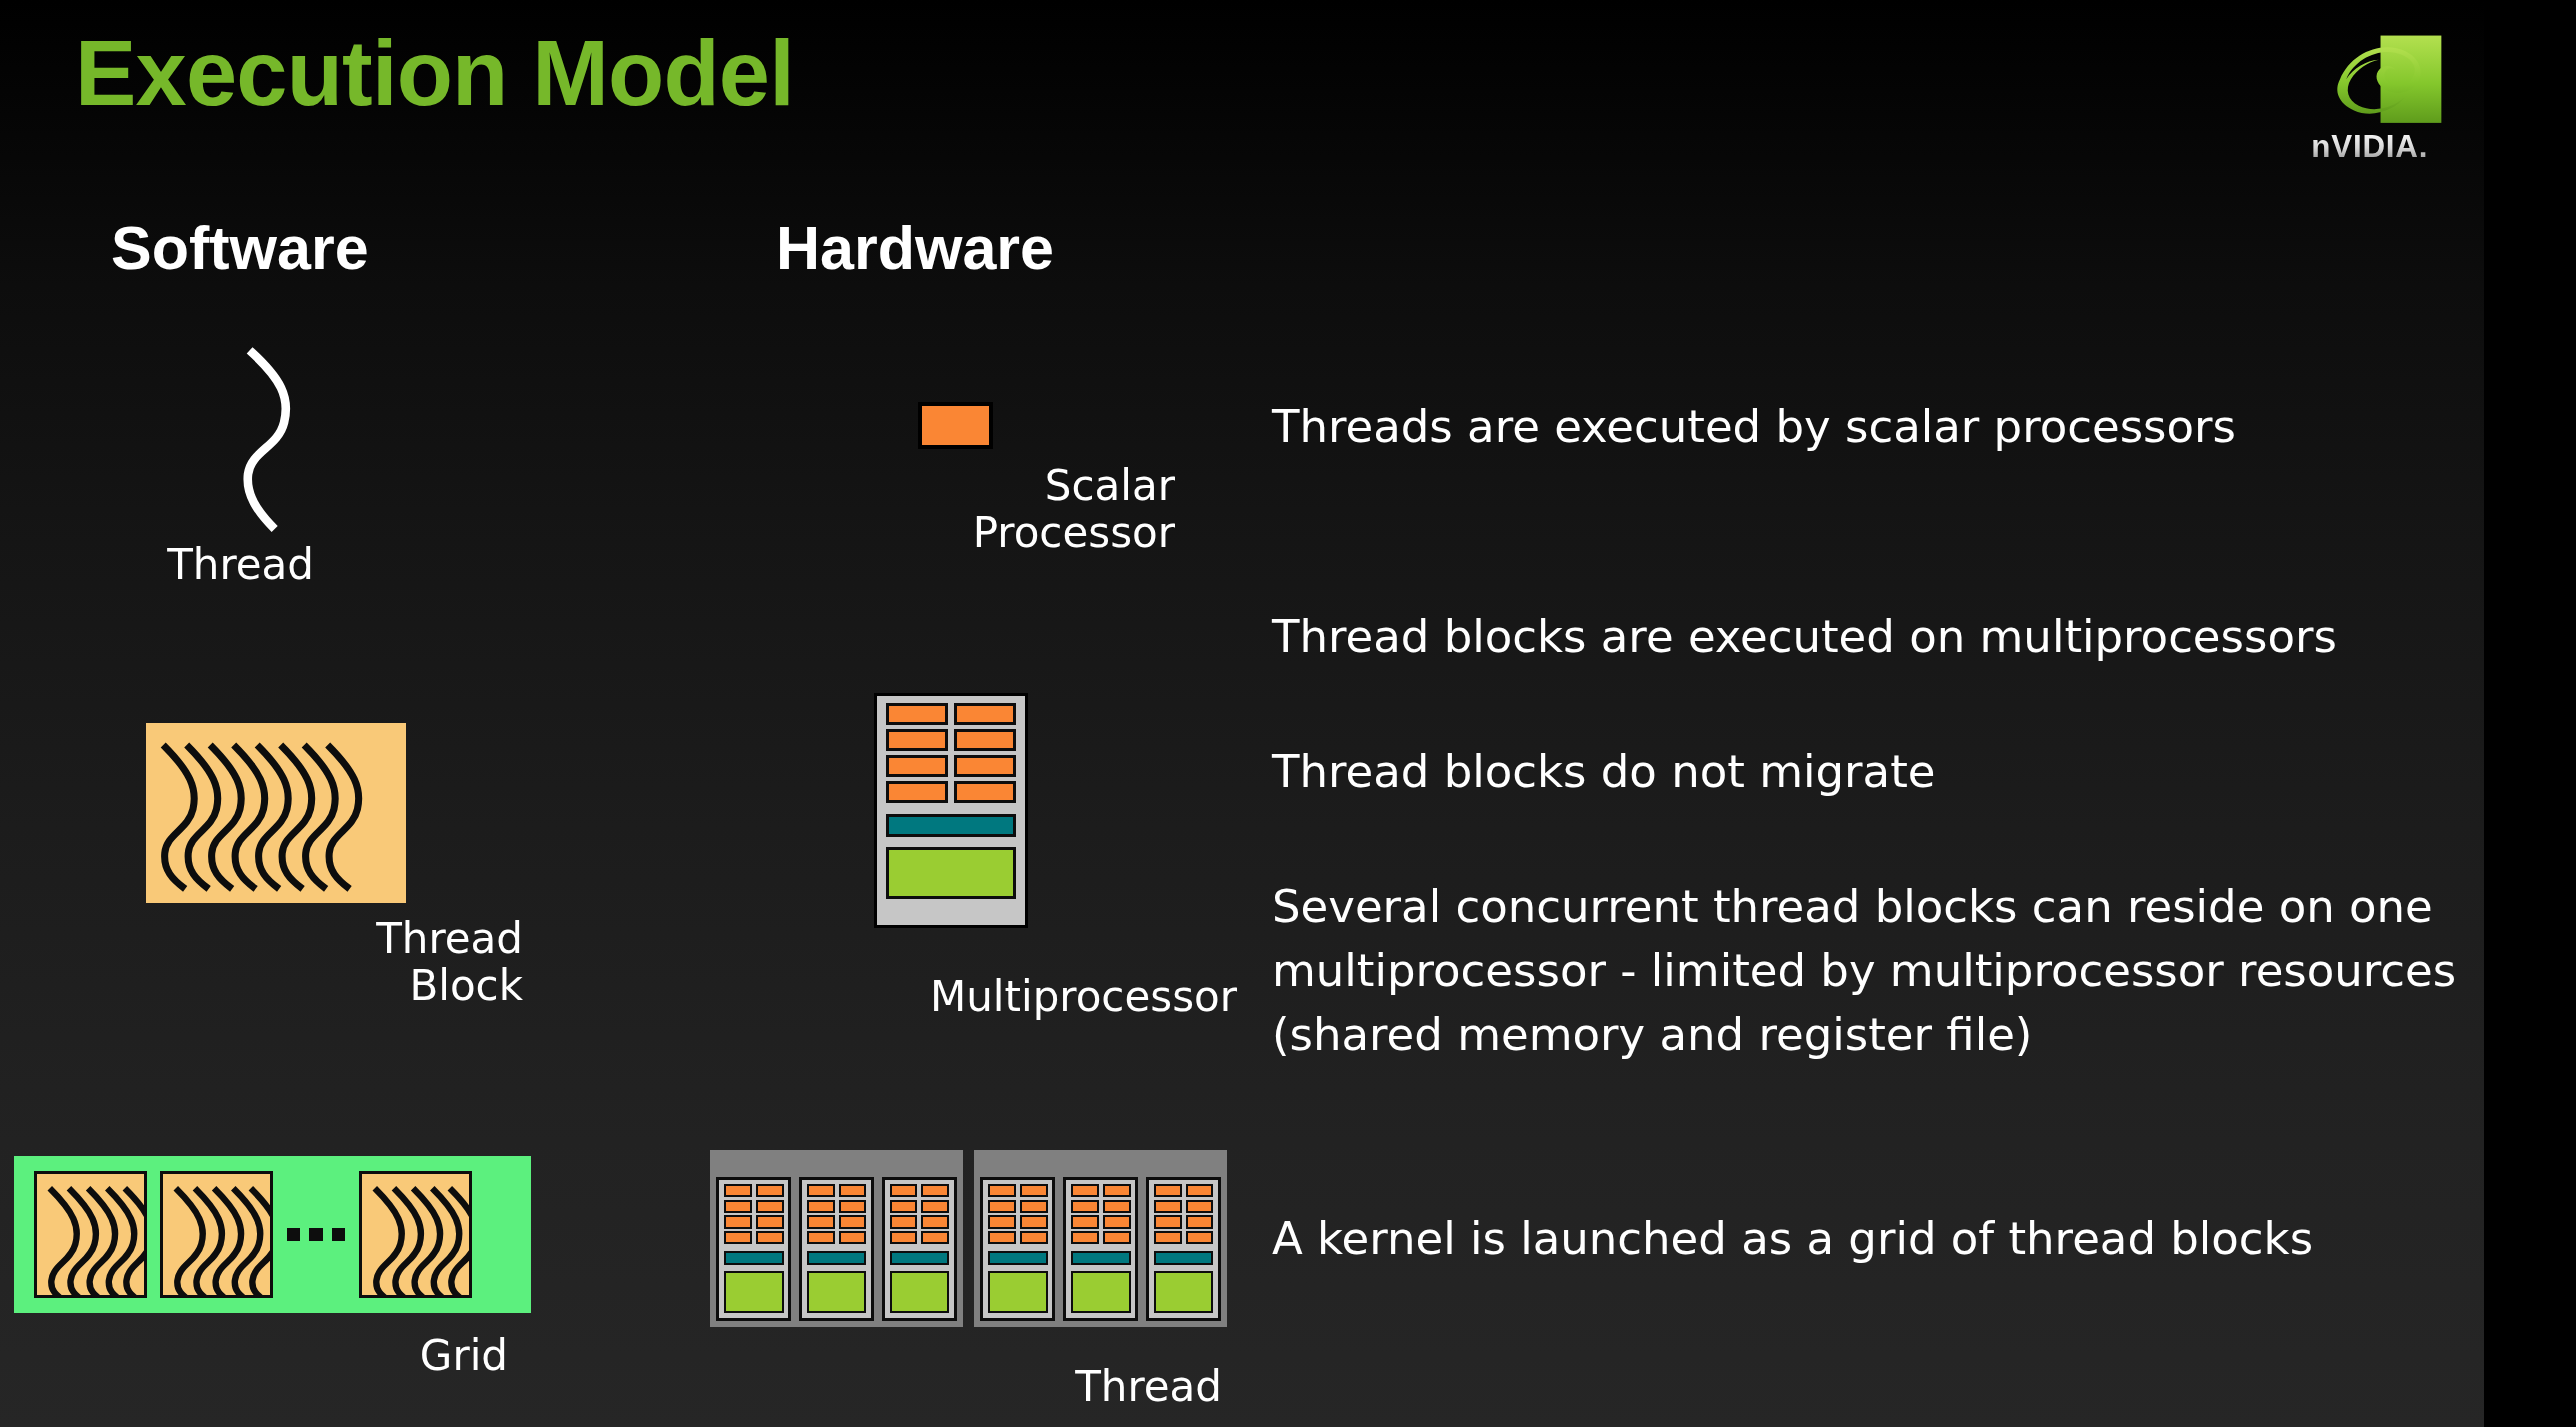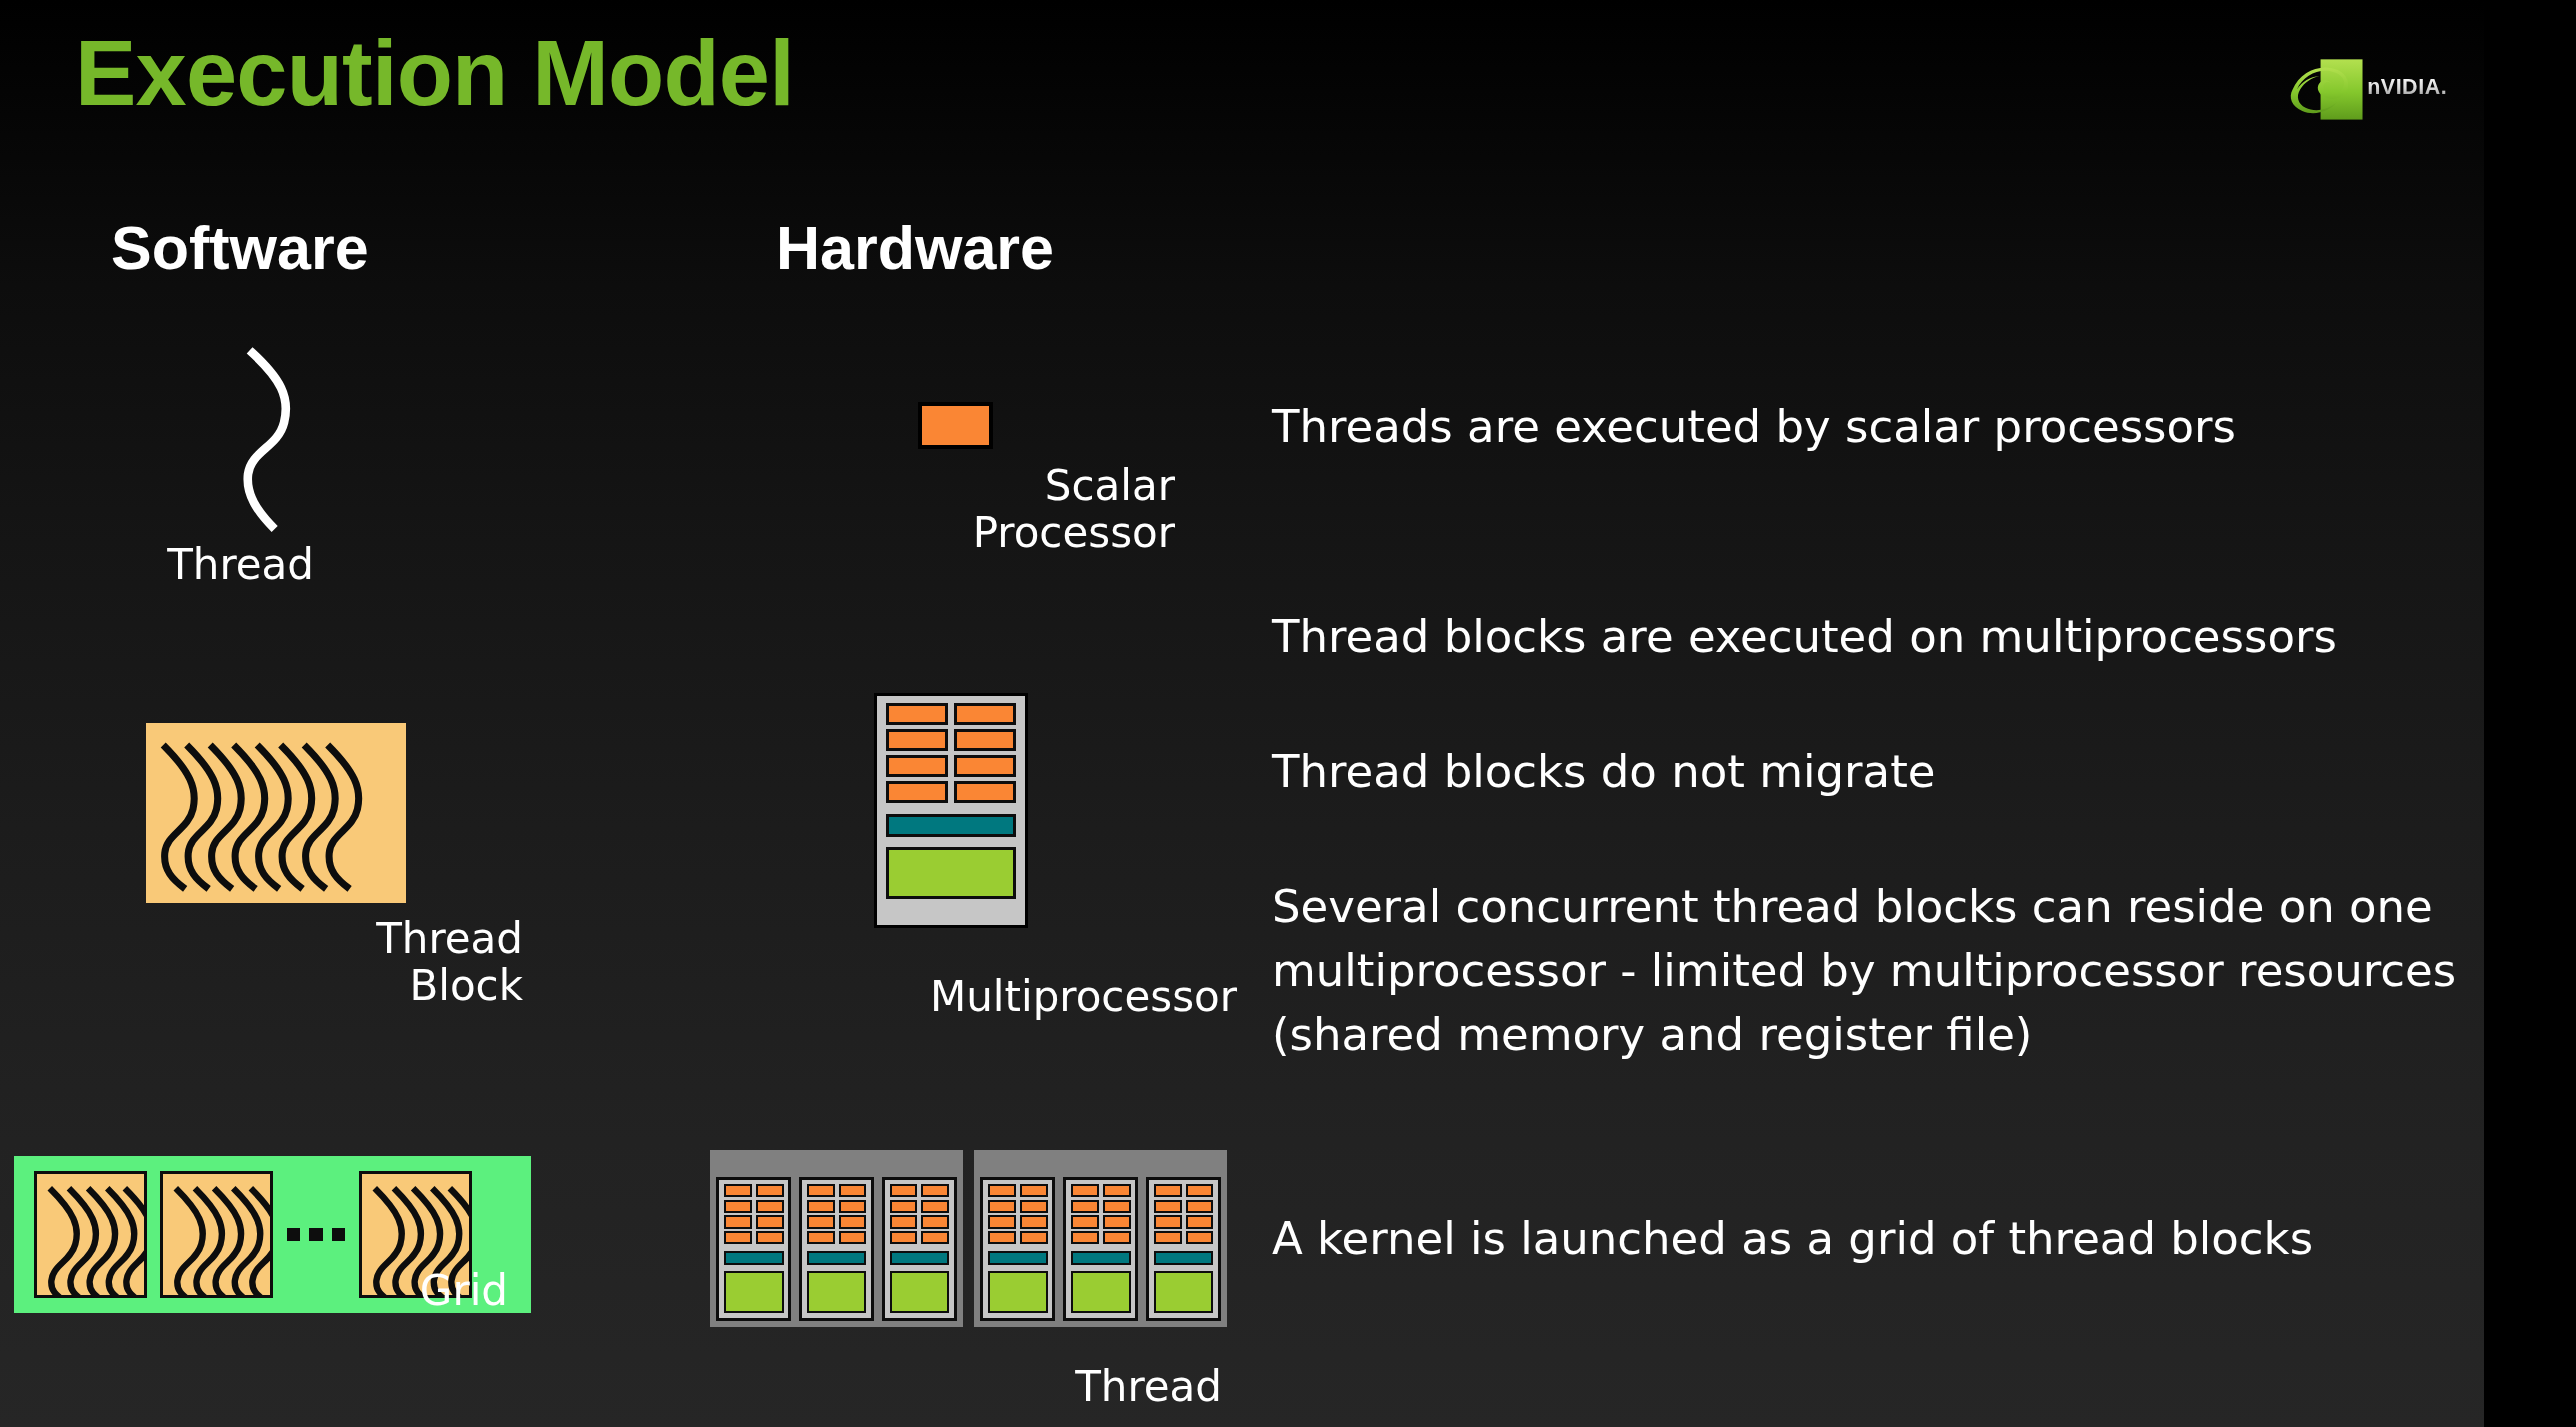--- a/index.html
+++ b/index.html
@@ -27,25 +27,26 @@
     font-weight: bold;
     font-size: 92px;
     line-height: 1.0;
     color: #76b82a;
     letter-spacing: -0.8px;
   }
 
   
   .nv-logo {
     position: absolute;
-    right: 12px;
+    right: 4px;
     top: 6.3px;
     width: 188px;
     height: 157px;
     display: flex;
+    flex-direction: column;
     align-items: center;
     justify-content: flex-end;
   }
   .nv-eye {
     width: 118px;
     height: 92px;
     margin-top: 11px;
   }
   .nv-word {
     margin-top: 1.6px;
@@ -343,21 +344,21 @@
         <g stroke="#0d0d0d" stroke-width="8" fill="none">
           <path d="M16 18 C 46 48 54 66 48 88 C 42 110 20 114 18 134 C 17 146 24 152 32 158"></path>
           <path d="M40 18 C 70 48 78 66 72 88 C 66 110 44 114 42 134 C 41 146 48 152 56 158"></path>
           <path d="M64 18 C 94 48 102 66 96 88 C 90 110 68 114 66 134 C 65 146 72 152 80 158"></path>
           <path d="M88 18 C 118 48 126 66 120 88 C 114 110 92 114 90 134 C 89 146 96 152 104 158"></path>
           <path d="M110 18 C 140 48 148 66 142 88 C 136 110 114 114 112 134 C 111 146 118 152 126 158"></path>
         </g>
       </svg>
     </div>
   </div>
-  <div class="caption" style="left:38px; top:1267px; width:470px;">Grid</div>
+  <div class="caption" style="left:38px; top:1332px; width:470px;">Grid</div>
 
   <div class="scalar-proc"></div>
   <div class="caption" style="left:736px; top:462px; width:439px;">Scalar
 Processor</div>
 
   <div class="multiproc">
     <div class="mp-sp-grid">
       <div class="mp-sp"></div>
       <div class="mp-sp"></div>
       <div class="mp-sp"></div>

